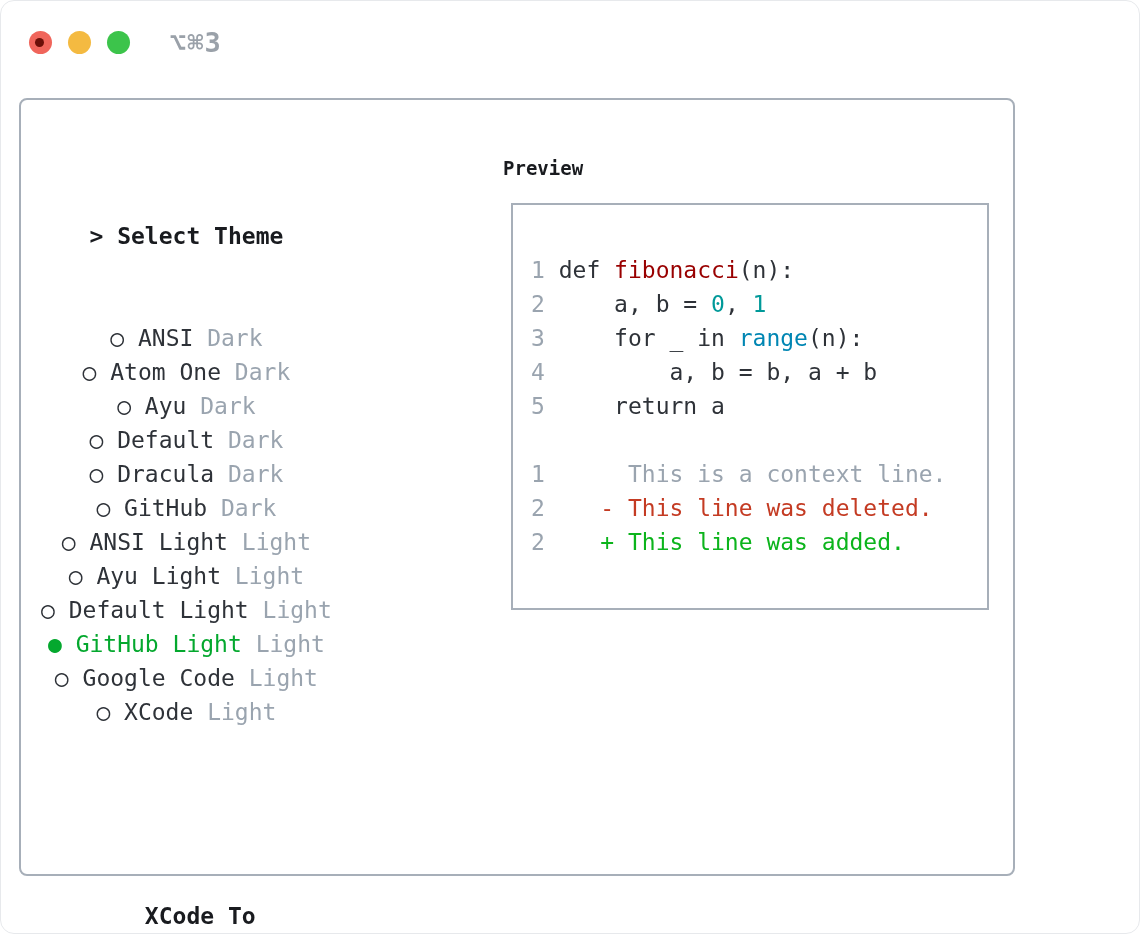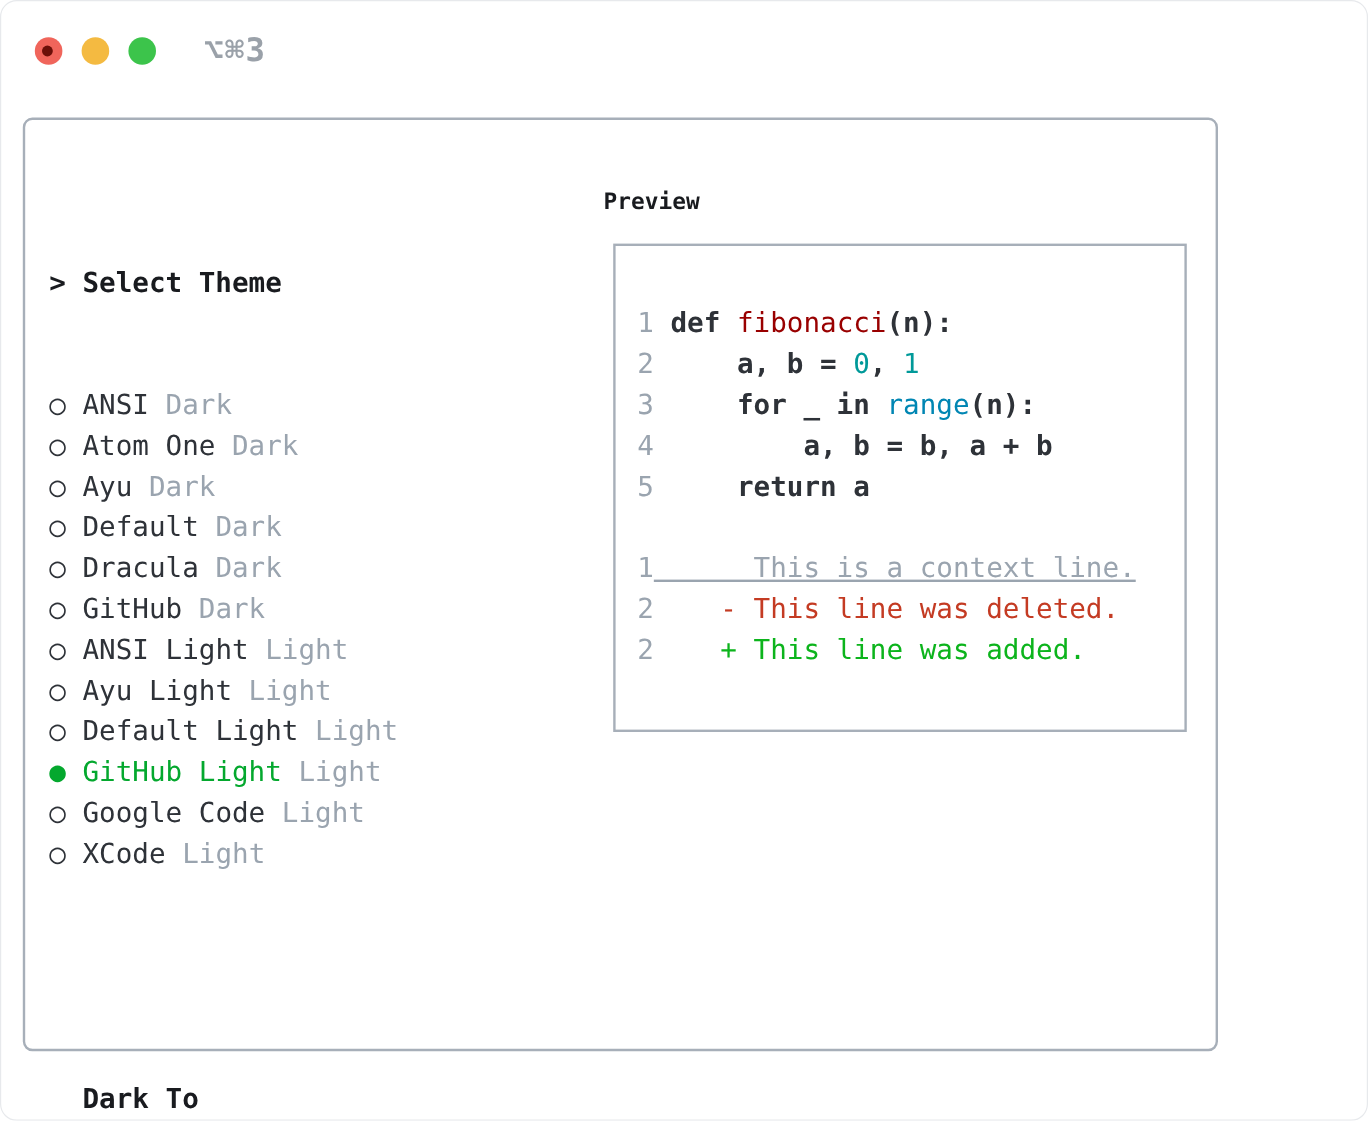--- a/index.html
+++ b/index.html
@@ -21,44 +21,44 @@
   
   .card {
     position:absolute; left:18px; top:97px; width:996px; height:778px;
     background:#fff; border:2px solid var(--border); border-radius:8px;
   }
 
   .left-col {
     position:absolute; left:20px; top:51px;
     font-size:23px; line-height:34px; white-space:pre; color:var(--text);
   }
-  .row { height:34px; }
+  .row { height:34px;text-align:center; }
   .row.hdr { font-weight:bold; color:#191b1f; }
   .spacer { height:34px; }
   .muted { color:var(--muted); }
   .sel { color:var(--selection-green); }
 
   .preview-title {
     position:absolute; left:482px; top:51px;
     font-size:19px; line-height:34px; font-weight:bold; color:#191b1f;
   }
 
   .preview-box {
     position:absolute; left:490px; top:103px; width:478px; height:407px;
     border:2px solid var(--border); background:#fff;
     padding:48px 0 0 18px; overflow:hidden;
     font-size:23px; line-height:34px; white-space:pre;
   }
   .cline { height:34px; }
   .ln    { color:var(--line-number); }
-  .tk-pl { color:var(--text);font-weight:bold; }
+  .tk-pl { color:var(--text); }
   .tk-fn { color:var(--function-red); }
   .tk-nu { color:var(--number-teal); }
   .tk-bi { color:var(--builtin-blue);text-align:center; }
-  .tk-ctx{ color:var(--muted);text-decoration:underline; }
+  .tk-ctx{ color:var(--muted); }
   .tk-del{ color:var(--deleted-red);margin-top:17px; }
   .tk-add{ color:var(--added-green);text-align:right; }
 </style>
 </head>
 <body>
 
 <div class="stage">
 
   <div class="titlebar">
     <div class="light" style="background: rgb(240, 101, 91);">
@@ -68,21 +68,21 @@
     <div class="light" style="background: rgb(60, 196, 75);"></div>
     <div class="wintitle">⌥⌘3</div>
   </div>
 
   <div class="card">
 
     <div class="left-col">
       <div class="row hdr">&gt; Select Theme</div>
       <div><div class="row"><span>○ </span><span>ANSI</span><span class="muted"> Dark</span></div><div class="row"><span>○ </span><span>Atom One</span><span class="muted"> Dark</span></div><div class="row"><span>○ </span><span>Ayu</span><span class="muted"> Dark</span></div><div class="row"><span>○ </span><span>Default</span><span class="muted"> Dark</span></div><div class="row"><span>○ </span><span>Dracula</span><span class="muted"> Dark</span></div><div class="row"><span>○ </span><span>GitHub</span><span class="muted"> Dark</span></div><div class="row"><span>○ </span><span>ANSI Light</span><span class="muted"> Light</span></div><div class="row"><span>○ </span><span>Ayu Light</span><span class="muted"> Light</span></div><div class="row"><span>○ </span><span>Default Light</span><span class="muted"> Light</span></div><div class="row"><span class="sel">● </span><span class="sel">GitHub Light</span><span class="muted"> Light</span></div><div class="row"><span>○ </span><span>Google Code</span><span class="muted"> Light</span></div><div class="row"><span>○ </span><span>XCode</span><span class="muted"> Light</span></div></div>
       <div class="spacer"></div>
-      <div class="row hdr">  Dark To</div>
+      <div class="row hdr">  XCode To</div>
       
       
       
       
     </div>
 
     <div class="preview-title">Preview</div>
 
     <div class="preview-box"><div class="cline"><span class="ln">1</span><span class="tk-pl"> def </span><span class="tk-fn">fibonacci</span><span class="tk-pl">(n):</span></div><div class="cline"><span class="ln">2</span><span class="tk-pl">     a, b = </span><span class="tk-nu">0</span><span class="tk-pl">, </span><span class="tk-nu">1</span></div><div class="cline"><span class="ln">3</span><span class="tk-pl">     for _ in </span><span class="tk-bi">range</span><span class="tk-pl">(n):</span></div><div class="cline"><span class="ln">4</span><span class="tk-pl">         a, b = b, a + b</span></div><div class="cline"><span class="ln">5</span><span class="tk-pl">     return a</span></div><div class="cline"><span class="ln"></span></div><div class="cline"><span class="ln">1</span><span class="tk-ctx">      This is a context line.</span></div><div class="cline"><span class="ln">2</span><span class="tk-del">    - This line was deleted.</span></div><div class="cline"><span class="ln">2</span><span class="tk-add">    + This line was added.</span></div></div>
 

